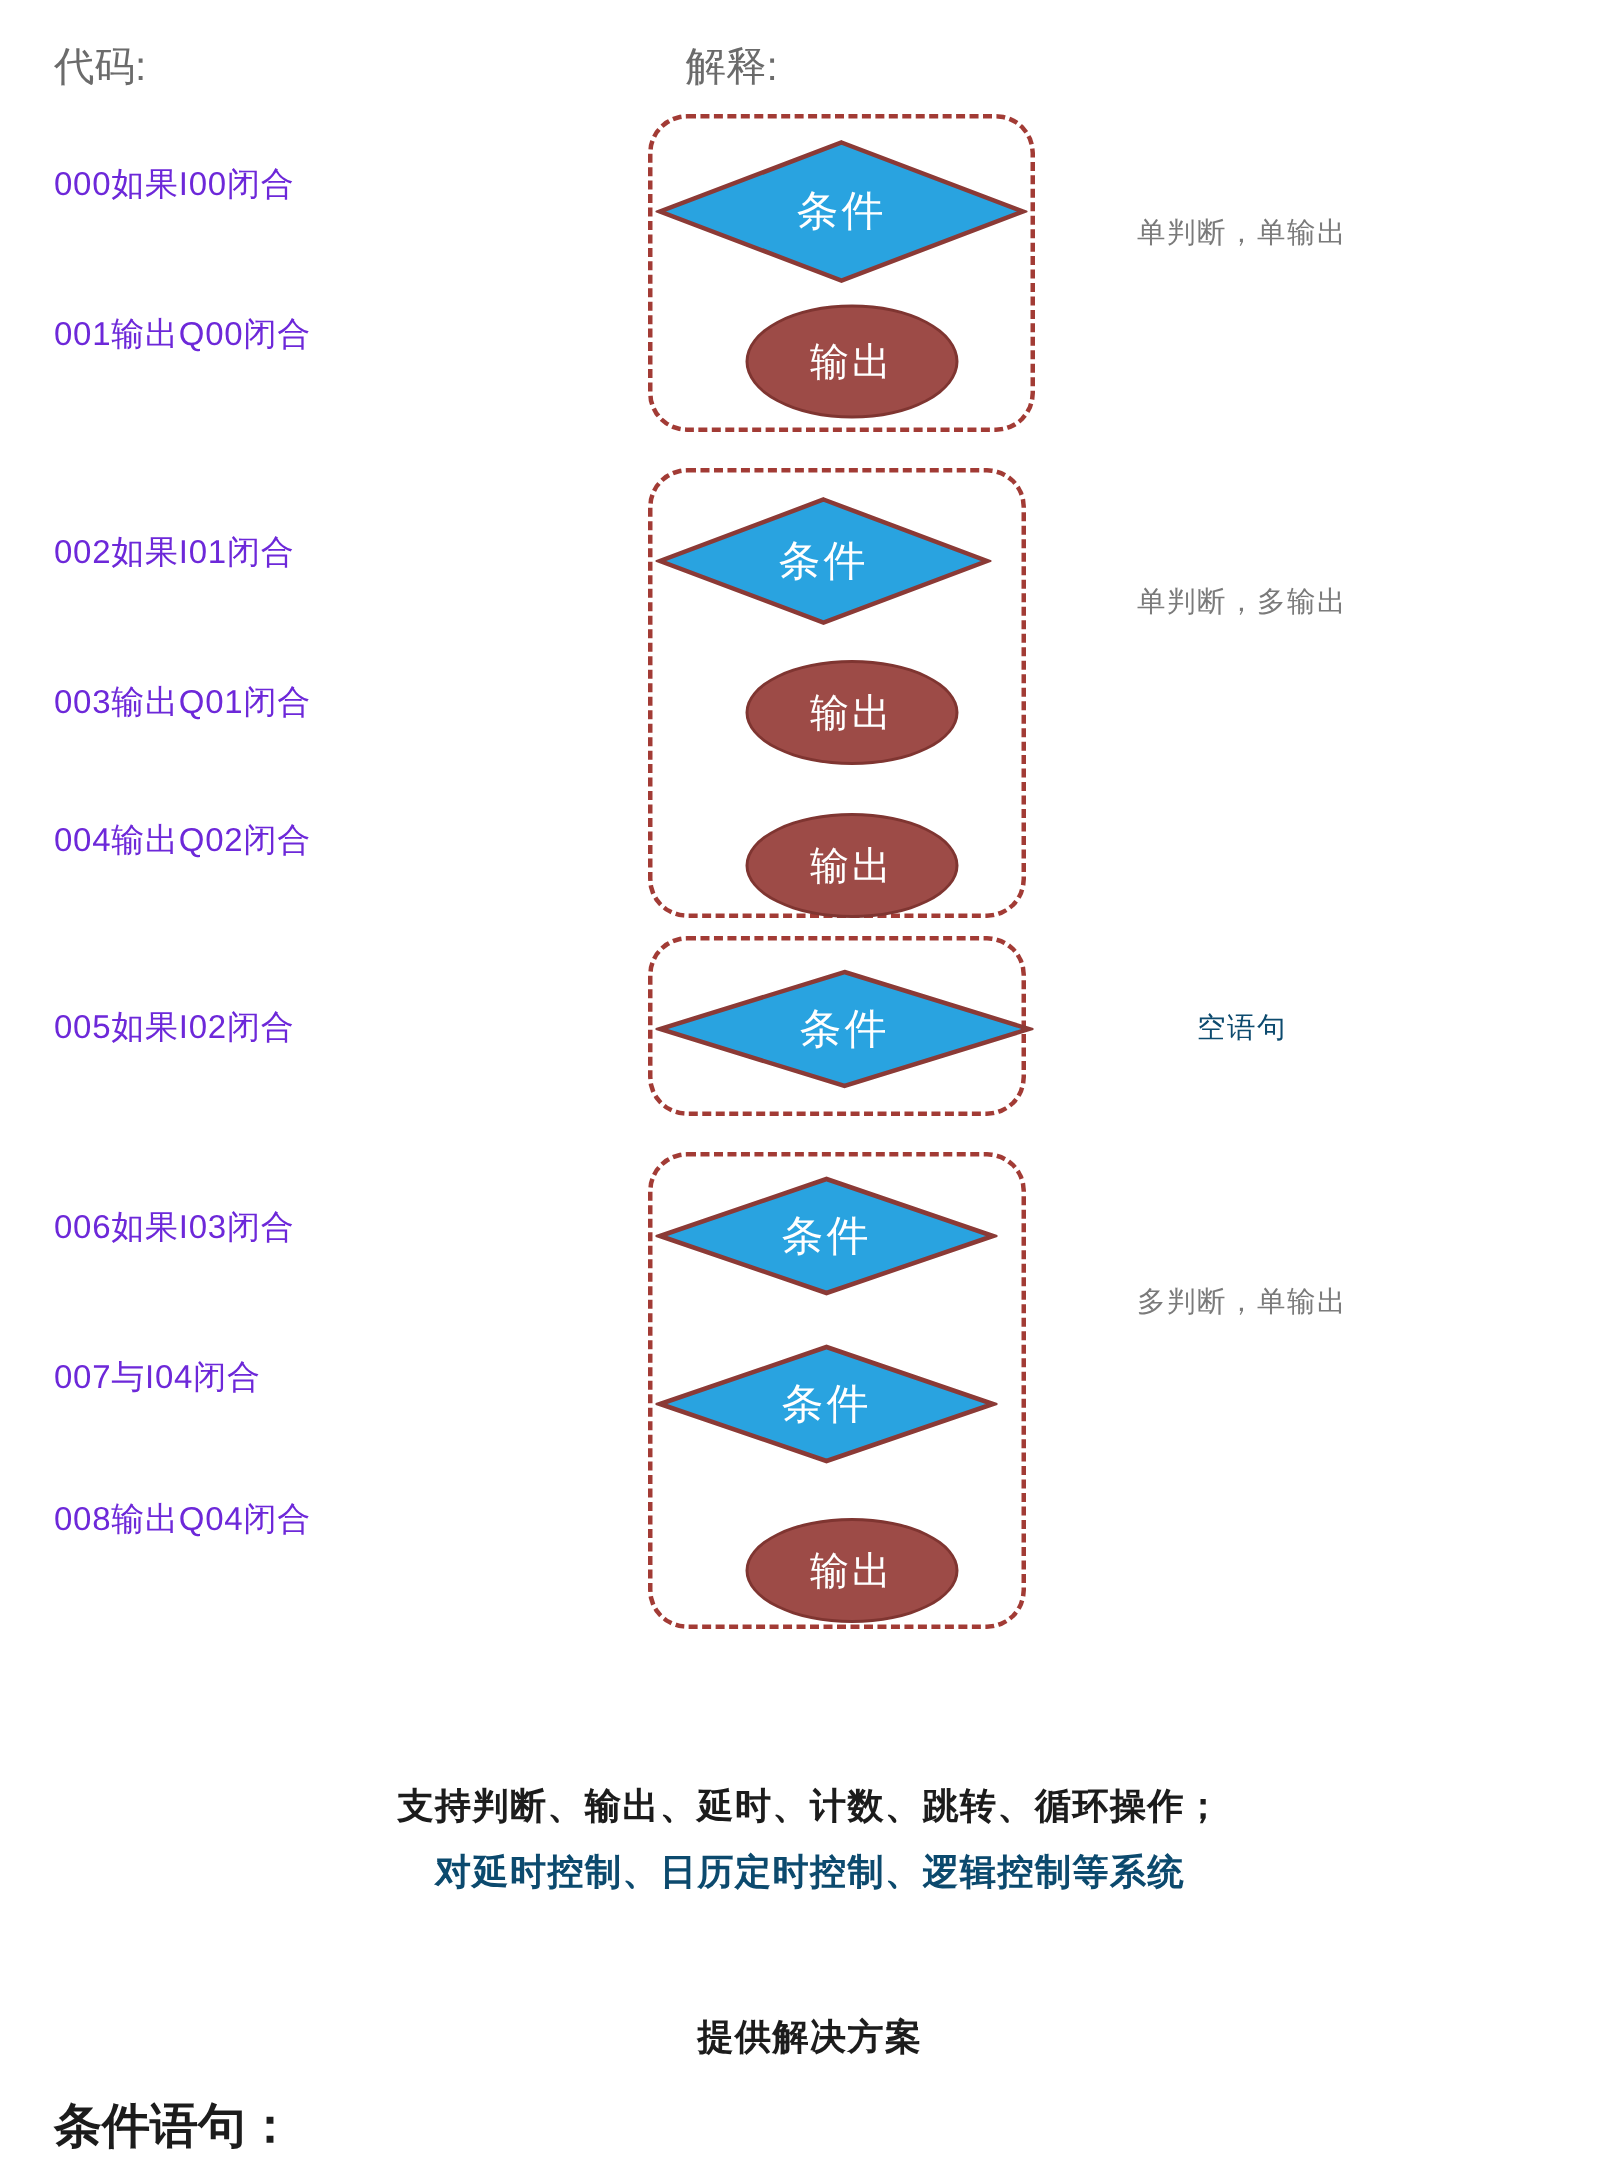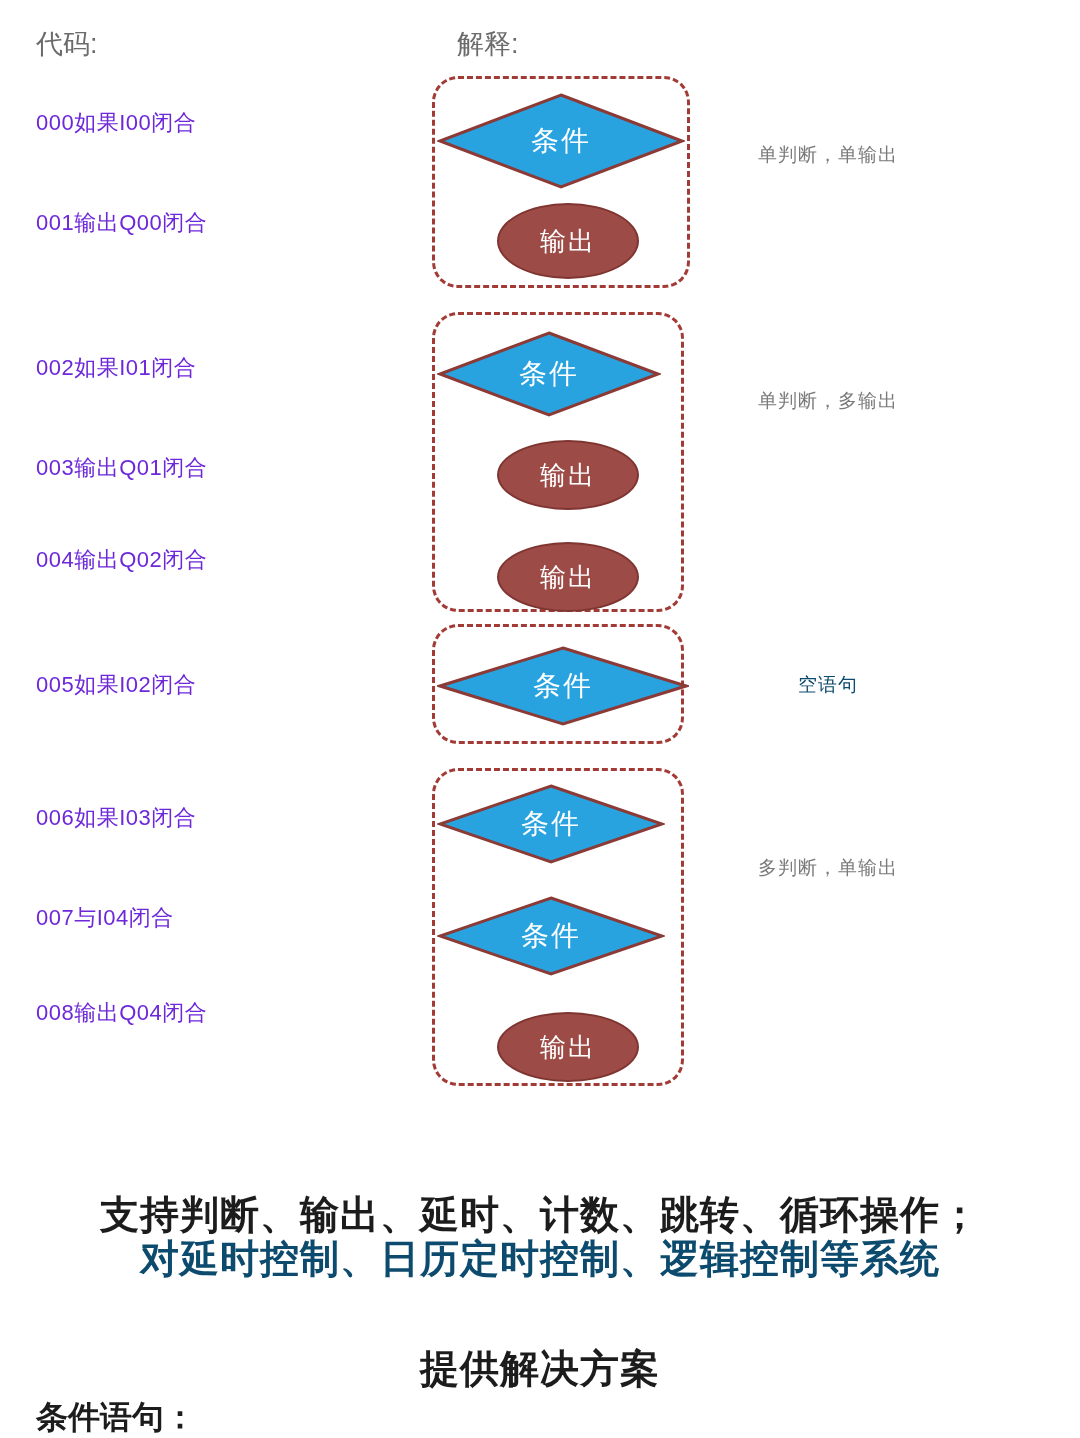--- a/index.html
+++ b/index.html
@@ -94,21 +94,21 @@
     letter-spacing: 2px;
     box-sizing: border-box;
   }
 
   
   .para {
     position: absolute;
     left: 0;
     width: 1080px;
     text-align: center;
-    font-size: 39px;
+    font-size: 24px;
     font-weight: bold;
     color: #1c1c1c;
     letter-spacing: 1px;
     white-space: nowrap;
   }
 
   .footer-label {
     position: absolute;
     left: 36px;
     font-size: 32px;

